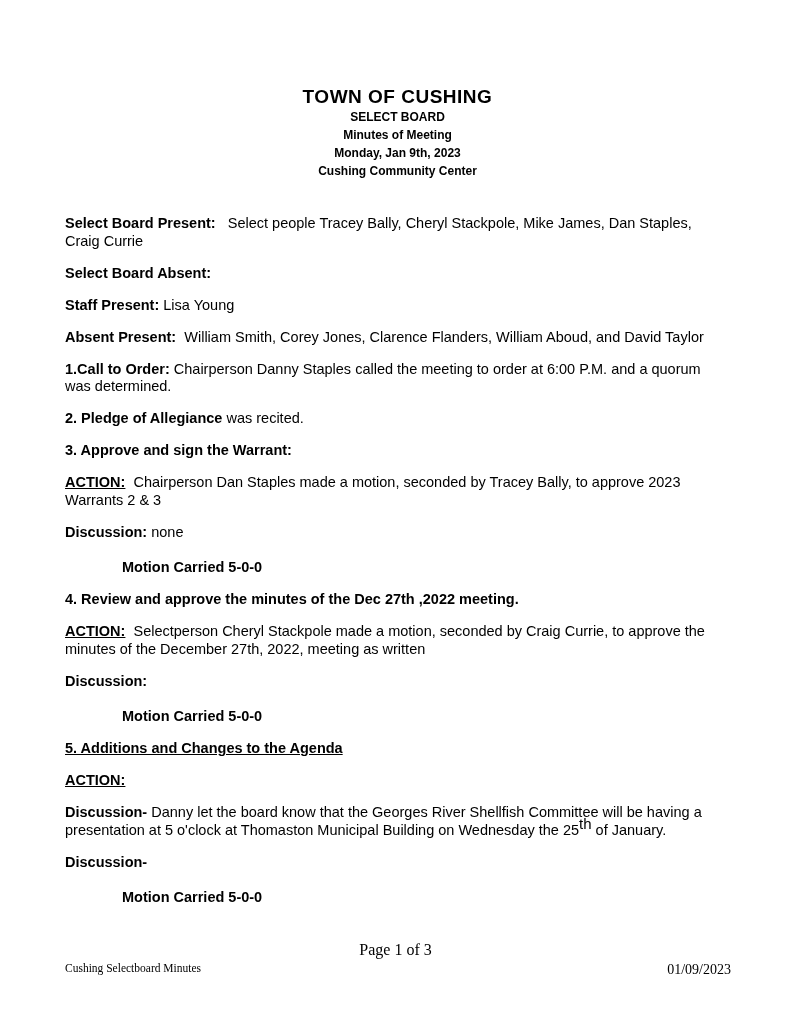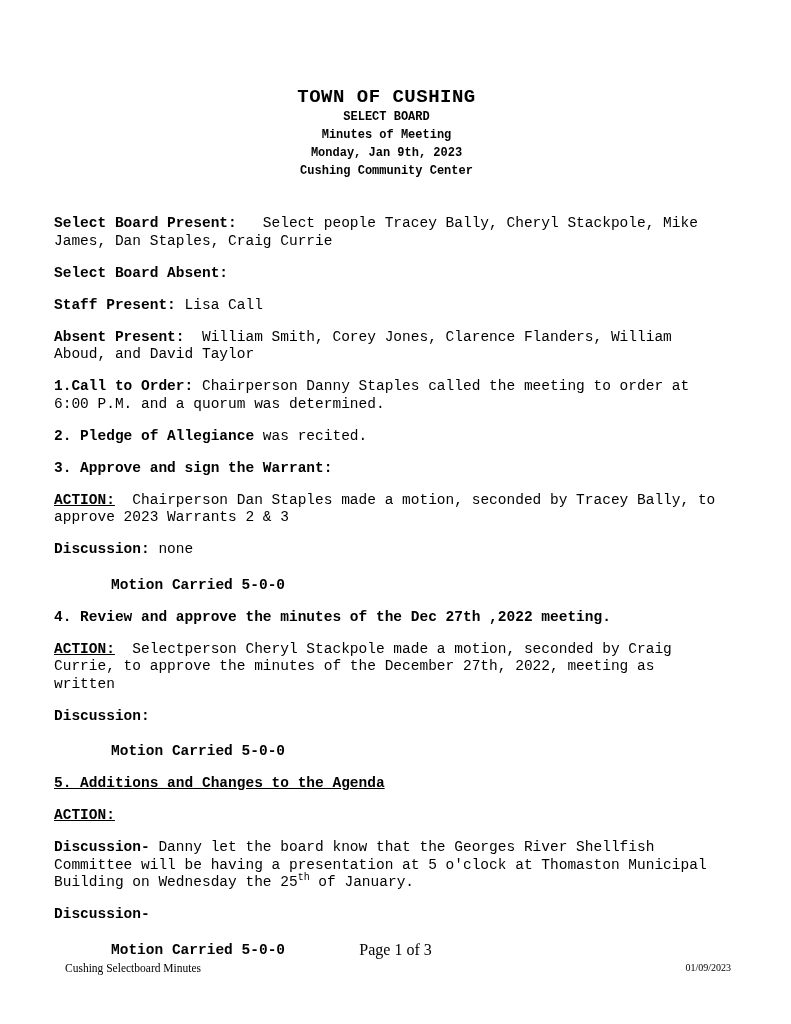--- a/index.html
+++ b/index.html
@@ -13,23 +13,22 @@
     height: 1024px;
     background: #ffffff;
     color: #000000;
     font-family: "Liberation Sans", sans-serif;
     overflow: hidden;
     box-sizing: border-box;
   }
   .content {
     position: absolute;
     top: 86px;
-    left: 54px;
+    left: 65px;
     width: 665px;
-    font-family: Liberation Mono, monospace;
   }
   .doc-header {
     text-align: center;
     font-weight: bold;
     margin-bottom: 35px;
   }
   .doc-header .title {
     font-size: 19px;
     line-height: 22px;
     letter-spacing: 0.5px;
@@ -41,21 +40,21 @@
   .para {
     font-size: 14.5px;
     line-height: 17.5px;
     margin: 0 0 14.5px 0;
     white-space: pre-wrap;
   }
   .b { font-weight: bold; }
   .u { text-decoration: underline; }
   .indent { padding-left: 57px; margin-top: 18px; }
   sup {
-    font-size: 10px;
+    font-size: 15px;
     line-height: 0;
     vertical-align: super;
   }
   .page-number {
     position: absolute;
     top: 941px;
     left: 0;
     width: 791px;
     text-align: center;
     font-family: "Liberation Serif", serif;
@@ -67,21 +66,21 @@
     left: 65px;
     font-family: "Liberation Serif", serif;
     font-size: 11.5px;
     text-align: center;
   }
   .footer-right {
     position: absolute;
     top: 962px;
     right: 60px;
     font-family: "Liberation Serif", serif;
-    font-size: 10px;
+    font-size: 14px;
   }
 </style>
 </head>
 <body>
 
 <div class="page">
 
   <div class="content">
 
     <div class="doc-header">
@@ -89,21 +88,21 @@
       <div class="subtitle">SELECT BOARD</div>
       <div class="subtitle">Minutes of Meeting</div>
       <div class="subtitle">Monday, Jan 9th, 2023</div>
       <div class="subtitle">Cushing Community Center</div>
     </div>
 
     <p class="para"><span class="b">Select Board Present:</span><span>   Select people Tracey Bally, Cheryl Stackpole, Mike James, Dan Staples, Craig Currie</span></p>
 
     <p class="para"><span class="b">Select Board Absent:</span></p>
 
-    <p class="para"><span class="b">Staff Present:</span><span> Lisa Call</span></p>
+    <p class="para"><span class="b">Staff Present:</span><span> Lisa Young</span></p>
 
     <p class="para"><span class="b">Absent Present:</span><span>  William Smith, Corey Jones, Clarence Flanders, William Aboud, and David Taylor</span></p>
 
     <p class="para"><span class="b">1.Call to Order:</span><span> Chairperson Danny Staples called the meeting to order at 6:00 P.M. and a quorum was determined.</span></p>
 
     <p class="para"><span class="b">2. Pledge of Allegiance</span><span> was recited.</span></p>
 
     <p class="para"><span class="b">3. Approve and sign the Warrant:</span></p>
 
     <p class="para"><span class="b u">ACTION:</span><span>  Chairperson Dan Staples made a motion, seconded by Tracey Bally, to approve 2023 Warrants 2 &amp; 3</span></p>

